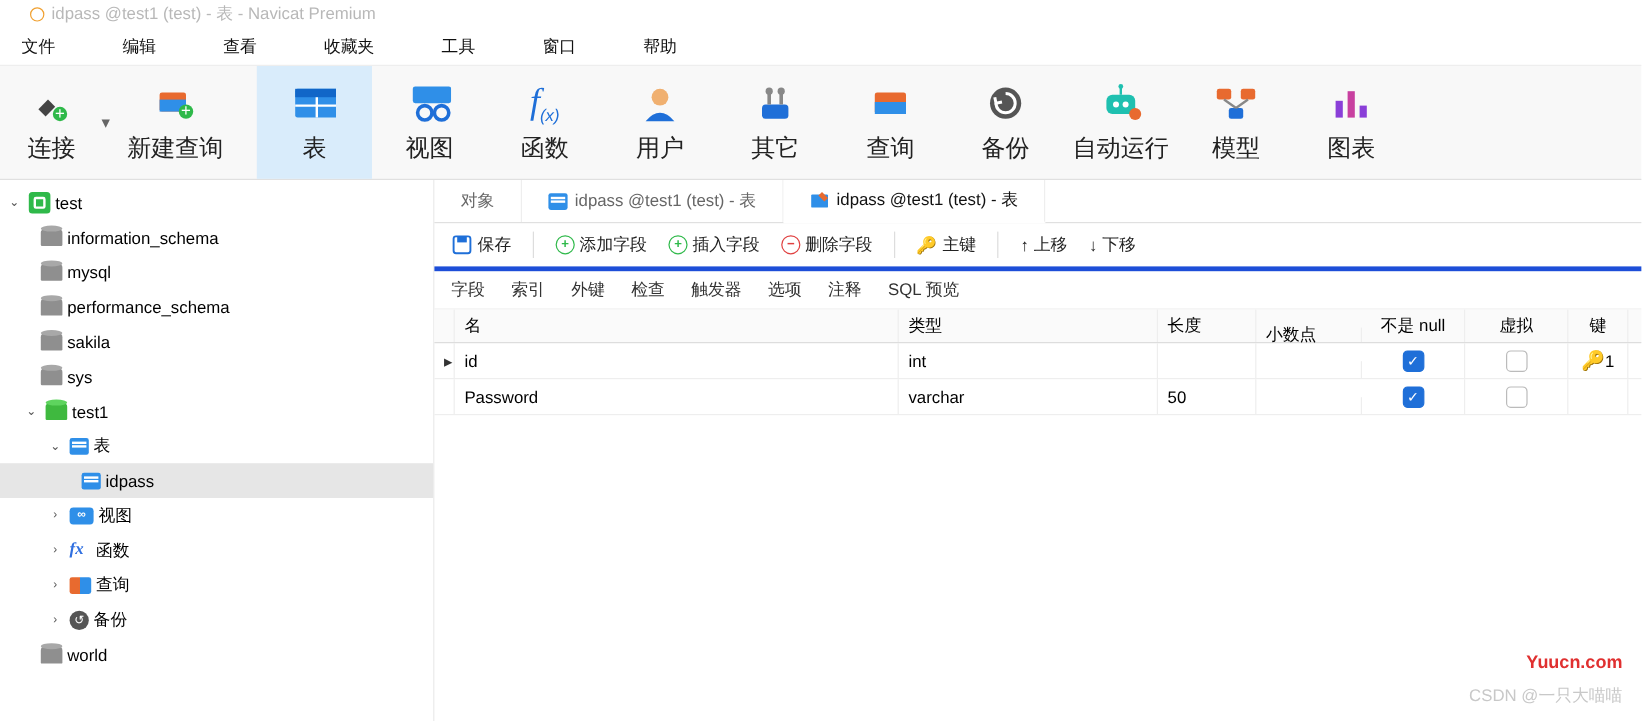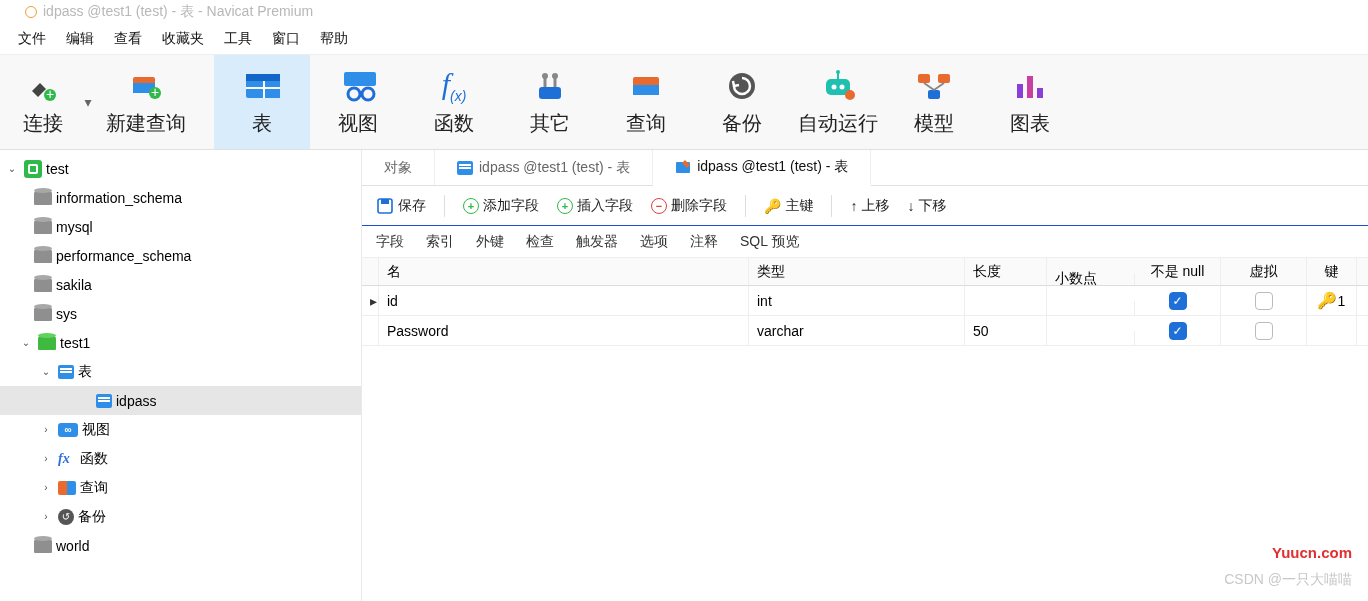--- a/index.html
+++ b/index.html
@@ -1,19 +1,19 @@
 <!DOCTYPE html>
 <html><head>
 <meta charset="utf-8">
 <style>
 *{box-sizing:border-box;margin:0;padding:0;font-family:"Microsoft YaHei",Arial,sans-serif;font-size:14px;}
 body{width:1368px;height:601px;background:#fff;overflow:hidden;position:relative;}
 .titlebar{height:24px;padding:2px 25px;color:#b8b8b8;font-size:13px;display:flex;align-items:center;gap:6px;}
 .titlebar .circ{width:12px;height:12px;border:1.5px solid #f0a030;border-radius:50%;}
-.menubar{height:30px;display:flex;align-items:center;gap:20px;padding:4px 18px;color:#111;}
+.menubar{height:30px;display:flex;align-items:center;gap:56px;padding:4px 18px;color:#111;}
 .menubar span{cursor:default;}
 .ribbon{height:96px;background:#f8f8f8;border-top:1px solid #eee;border-bottom:1px solid #e0e0e0;display:flex;align-items:stretch;padding:0 8px;}
 .rbtn{display:flex;flex-direction:column;align-items:center;justify-content:center;width:96px;gap:6px;cursor:pointer;}
 .rbtn.small{width:70px;}
 .rbtn.active{background:#d9ecfb;}
 .rbtn .lbl{font-size:20px;color:#222;}
 .rbtn .ico{width:36px;height:36px;display:flex;align-items:center;justify-content:center;}
 .dd{width:20px;display:flex;align-items:center;justify-content:center;color:#666;}
 .body{display:flex;height:calc(601px - 24px - 30px - 96px);}
 .sidebar{width:362px;border-right:1px solid #eaeaea;overflow:auto;padding-top:4px;}
@@ -30,21 +30,21 @@
 .conn-ico:after{content:"";position:absolute;inset:4px;border:2px solid #fff;border-radius:2px;}
 .v-ico{width:20px;height:14px;border-radius:3px;background:#2f8fe8;position:relative;}
 .v-ico:after{content:"∞";position:absolute;inset:0;display:flex;align-items:center;justify-content:center;color:#fff;font-size:10px;font-weight:bold;}
 .fx-ico{width:18px;height:16px;color:#2f6fe0;font-style:italic;font-weight:bold;font-family:serif;}
 .q-ico{width:18px;height:14px;background:linear-gradient(90deg,#e86a2f 50%,#2f8fe8 50%);border-radius:2px;}
 .bk-ico{width:16px;height:16px;border-radius:50%;background:#555;color:#fff;display:flex;align-items:center;justify-content:center;font-size:10px;}
 .main{flex:1;display:flex;flex-direction:column;}
 .tabs{height:36px;display:flex;align-items:stretch;border-bottom:1px solid #e0e0e0;}
 .tab{display:flex;align-items:center;gap:6px;padding:0 22px;color:#666;border-right:1px solid #eee;cursor:pointer;}
 .tab.active{background:#fff;color:#111;border-bottom:2px solid #fff;margin-bottom:-1px;}
-.toolbar{height:40px;display:flex;align-items:center;gap:18px;padding:0 14px;border-bottom:1px solid #1d4ed8;}
+.toolbar{height:40px;display:flex;align-items:center;gap:18px;padding:0 14px;border-bottom:4px solid #1d4ed8;}
 .tbtn{display:flex;align-items:center;gap:4px;color:#222;cursor:pointer;}
 .circ-ico{width:16px;height:16px;border-radius:50%;border:1.6px solid;display:flex;align-items:center;justify-content:center;font-size:11px;font-weight:bold;}
 .sep{width:1px;height:22px;background:#ddd;}
 .subtabs{height:32px;display:flex;align-items:center;gap:22px;padding:0 14px;border-bottom:1px solid #eee;}
 .subtab{cursor:pointer;color:#333;}
 .grid{flex:1;}
 .gh{display:flex;height:28px;border-bottom:1px solid #ddd;background:#fafafa;}
 .gh div,.gr div{border-right:1px solid #eee;padding:4px 8px;display:flex;align-items:center;}
 .gr{display:flex;height:30px;border-bottom:1px solid #eee;}
 .c-name{width:370px;}
@@ -127,20 +127,29 @@
   </div>
   <div class="rbtn">
     <span class="ico">
         <span style="font-family:serif;font-style:italic;font-size:30px;color:#1f6fd8;">f<sub style="font-size:14px">(x)</sub></span>
       </span>
     <span class="lbl">函数</span>
   </div>
   <div class="rbtn">
     <span class="ico">
         <svg width="34" height="34">
+          <circle cx="17" cy="12" r="7" fill="#f0b070"></circle>
+          <path d="M5 32 Q17 18 29 32 Z" fill="#1f6fd8"></path>
+        </svg>
+      </span>
+    <span class="lbl">用户</span>
+  </div>
+  <div class="rbtn">
+    <span class="ico">
+        <svg width="34" height="34">
           <rect x="6" y="18" width="22" height="12" rx="3" fill="#1f6fd8"></rect>
           <line x1="12" y1="18" x2="12" y2="8" stroke="#888" stroke-width="3"></line>
           <line x1="22" y1="18" x2="22" y2="8" stroke="#888" stroke-width="3"></line>
           <circle cx="12" cy="7" r="3" fill="#888"></circle>
           <circle cx="22" cy="7" r="3" fill="#888"></circle>
         </svg>
       </span>
     <span class="lbl">其它</span>
   </div>
   <div class="rbtn">
@@ -228,21 +237,21 @@
     <div class="tree-row" style="padding-left:18px">
         <span class="tw">⌄</span>
         <span class="db-ico green"></span>
         <span>test1</span>
       </div>
     <div class="tree-row" style="padding-left:38px">
         <span class="tw">⌄</span>
         <span class="tbl-ico"></span>
         <span>表</span>
       </div>
-    <div class="tree-row sel" style="padding-left:96px">
+    <div class="tree-row sel" style="padding-left:68px">
         <span class="tbl-ico"></span>
         <span>idpass</span>
       </div>
     <div class="tree-row" style="padding-left:38px">
         <span class="tw">›</span>
         <span class="v-ico"></span>
         <span>视图</span>
       </div>
     <div class="tree-row" style="padding-left:38px">
         <span class="tw">›</span>

